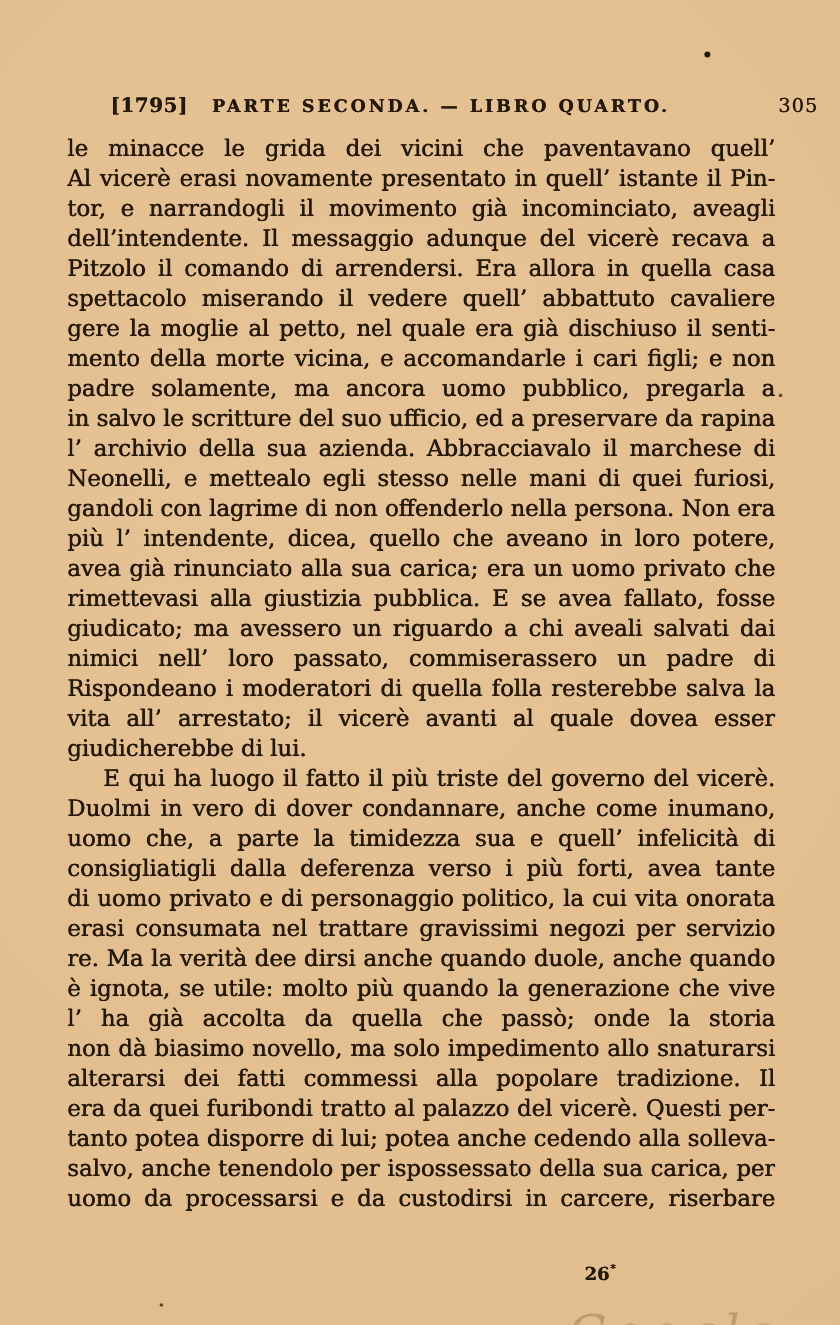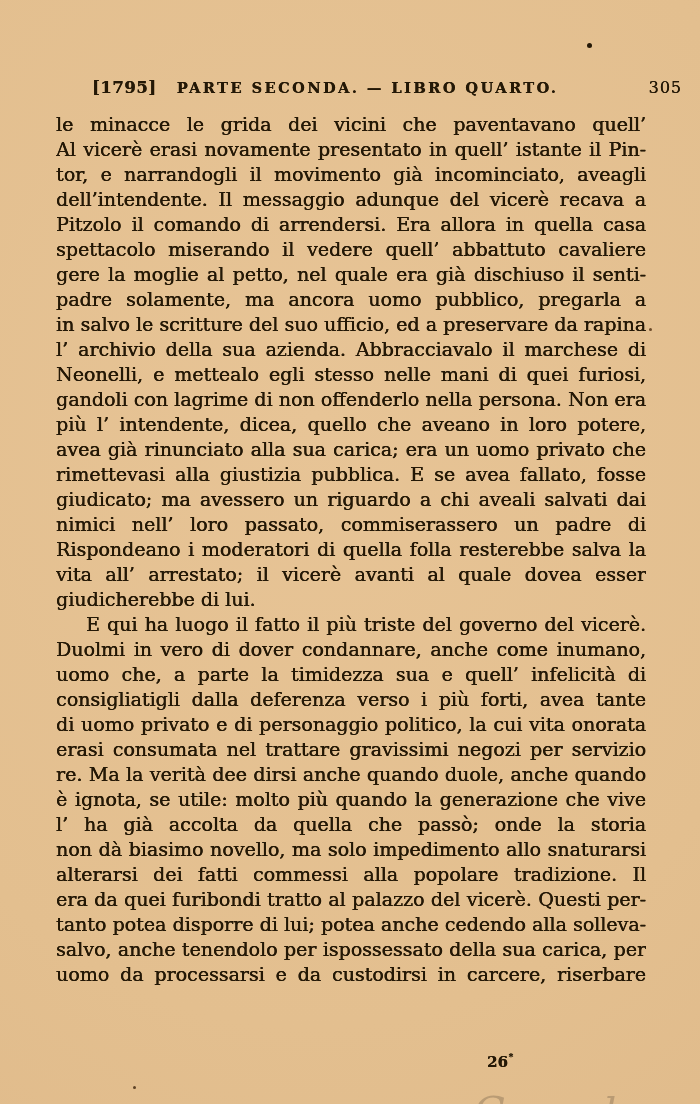--- a/index.html
+++ b/index.html
@@ -76,20 +76,21 @@
   </div>
 
   <div class="text-block">
       <div class="line">le minacce le grida dei vicini che paventavano quell’ incendio,</div>
       <div class="line">Al vicerè erasi novamente presentato in quell’ istante il Pin-</div>
       <div class="line">tor, e narrandogli il movimento già incominciato, aveagli</div>
       <div class="line">dell’intendente. Il messaggio adunque del vicerè recava a</div>
       <div class="line">Pitzolo il comando di arrendersi. Era allora in quella casa</div>
       <div class="line">spettacolo miserando il vedere quell’ abbattuto cavaliere strin-</div>
       <div class="line">gere la moglie al petto, nel quale era già dischiuso il senti-</div>
+      <div class="line">mento della morte vicina, e accomandarle i cari figli; e non</div>
       <div class="line">padre solamente, ma ancora uomo pubblico, pregarla a mettere</div>
       <div class="line">in salvo le scritture del suo ufficio, ed a preservare da rapina</div>
       <div class="line">l’ archivio della sua azienda. Abbracciavalo il marchese di</div>
       <div class="line">Neonelli, e mettealo egli stesso nelle mani di quei furiosi, pre-</div>
       <div class="line">gandoli con lagrime di non offenderlo nella persona. Non era</div>
       <div class="line">più l’ intendente, dicea, quello che aveano in loro potere, egli</div>
       <div class="line">avea già rinunciato alla sua carica; era un uomo privato che</div>
       <div class="line">rimettevasi alla giustizia pubblica. E se avea fallato, fosse pur</div>
       <div class="line">giudicato; ma avessero un riguardo a chi aveali salvati dai</div>
       <div class="line">nimici nell’ loro passato, commiserassero un padre di famiglia.</div>

